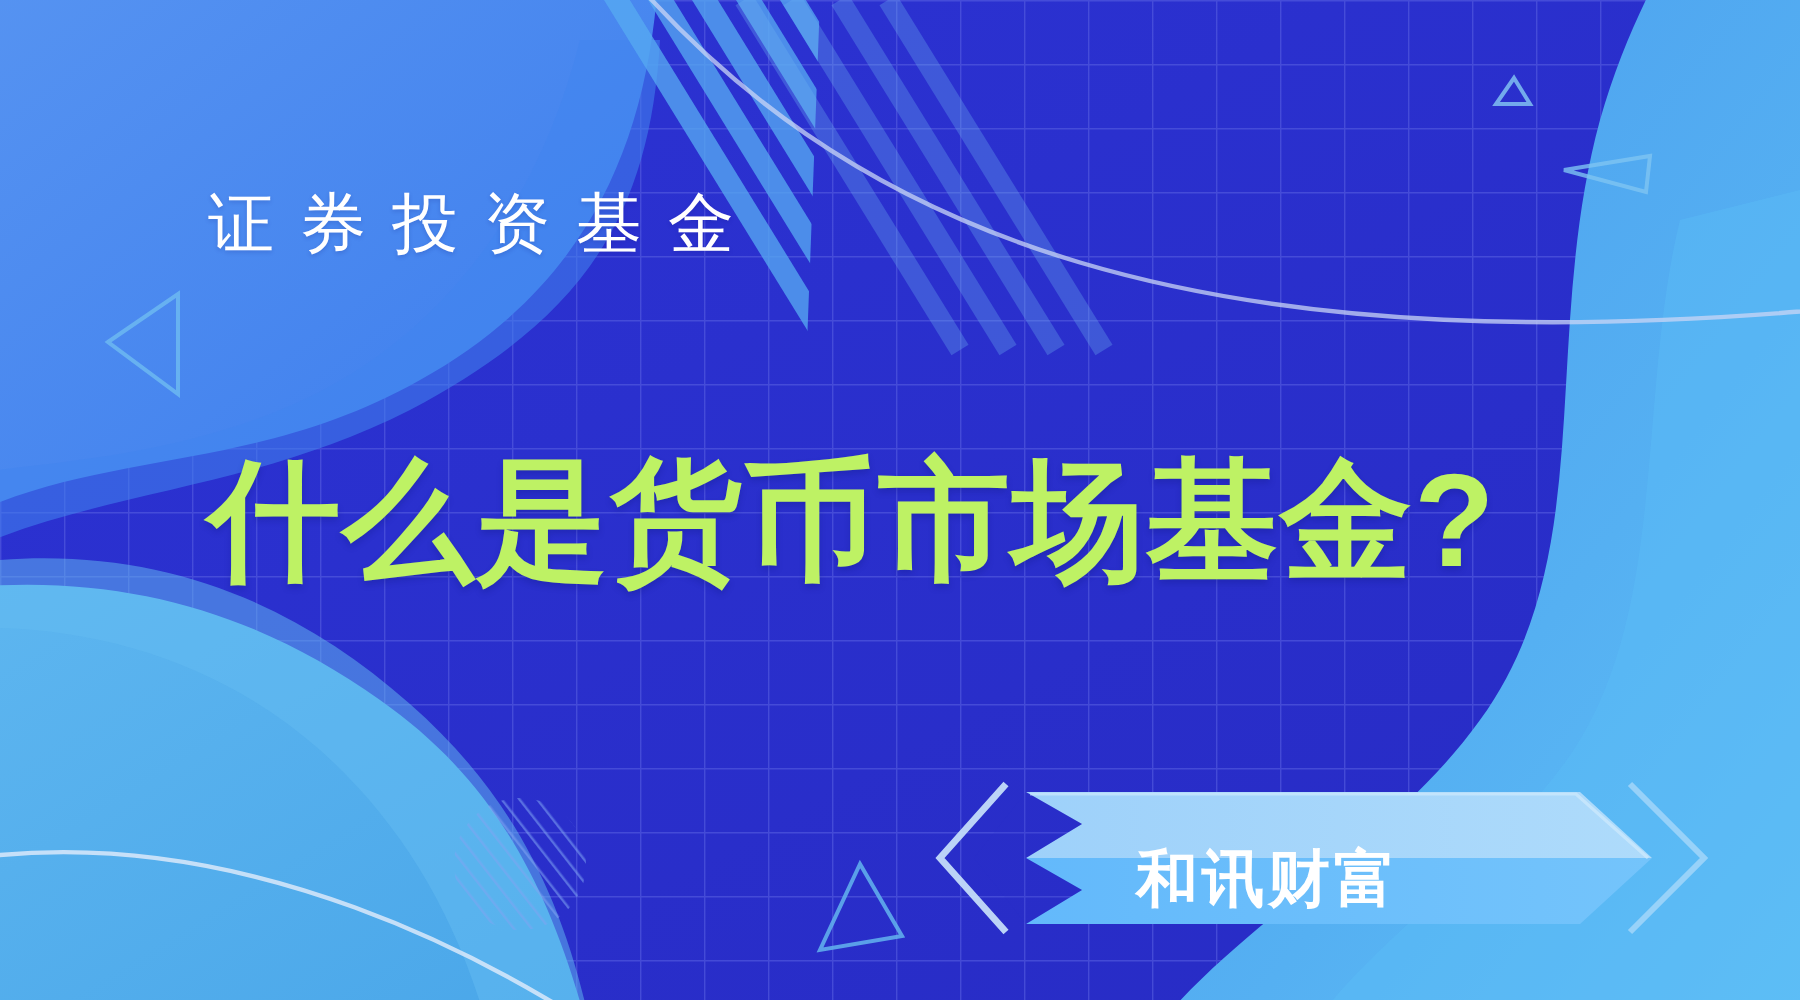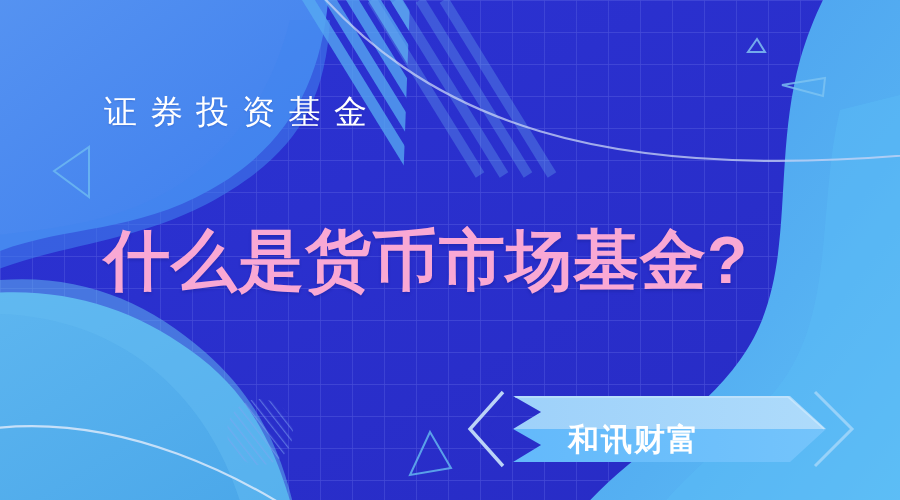--- a/index.html
+++ b/index.html
@@ -43,21 +43,21 @@
     white-space: nowrap;
     text-shadow: 0 1px 2px rgba(14,20,120,0.18);
   }
   #maintitle {
     position: absolute;
     left: 104px;
     top: 205px;
     font-size: 66px;
     line-height: 86px;
     letter-spacing: 1px;
-    color: #f9a8d4;
+    color: #bef264;
     font-weight: bold;
     white-space: nowrap;
     text-shadow: 0 2px 3px rgba(10,16,110,0.22);
   }
   #ribbon-label {
     position: absolute;
     left: 568px;
     top: 407px;
     font-size: 31px;
     line-height: 42px;

